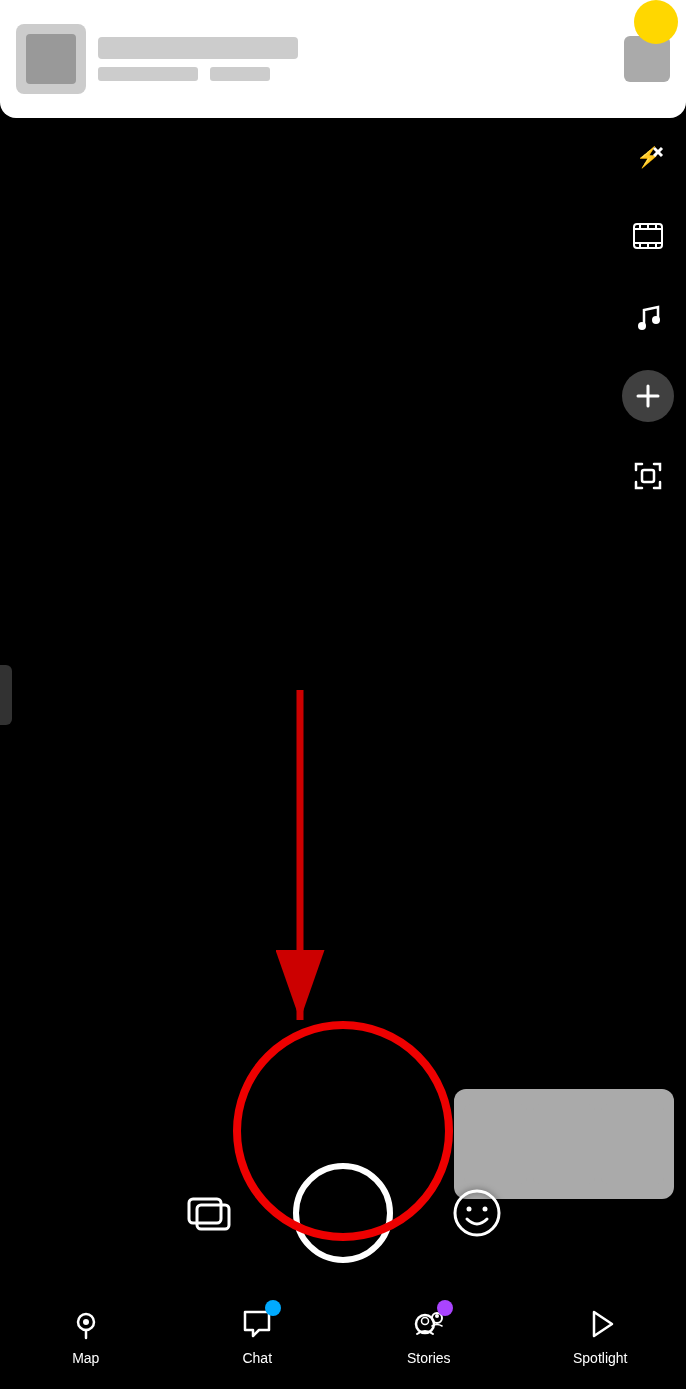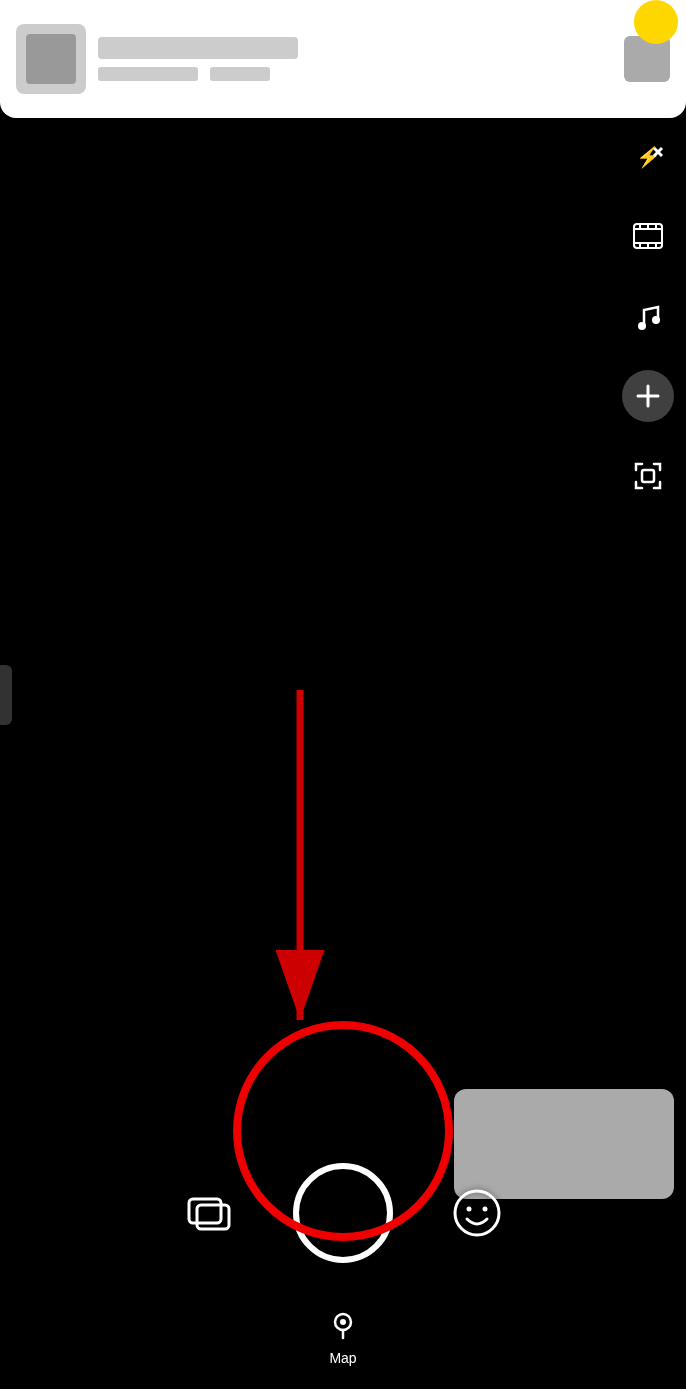--- a/index.html
+++ b/index.html
@@ -416,17 +416,48 @@
     <div class="nav-icon-wrap">
       <svg width="36" height="36" viewBox="0 0 36 36" fill="none">
         <circle cx="18" cy="16" r="8" stroke="white" stroke-width="2.5" fill="none"></circle>
         <circle cx="18" cy="16" r="3" fill="white"></circle>
         <path d="M18 24 L18 32" stroke="white" stroke-width="2.5" stroke-linecap="round"></path>
       </svg>
     </div>
     <span class="nav-label">Map</span>
   </div>
 
-
-
-
+  <div class="nav-item">
+    <div class="nav-icon-wrap">
+      <svg width="36" height="36" viewBox="0 0 36 36" fill="none">
+        <path d="M6 6 L30 6 L30 24 L20 24 L14 30 L14 24 L6 24 Z" stroke="white" stroke-width="2.5" fill="none" stroke-linejoin="round"></path>
+      </svg>
+      <div class="nav-badge" style="background:#00aaff;"></div>
+    </div>
+    <span class="nav-label">Chat</span>
+  </div>
+
+
+  <div class="nav-item">
+    <div class="nav-icon-wrap">
+      <svg width="36" height="36" viewBox="0 0 36 36" fill="none">
+        <circle cx="14" cy="18" r="9" stroke="white" stroke-width="2.5" fill="none"></circle>
+        <circle cx="14" cy="15" r="3.5" stroke="white" stroke-width="1.5" fill="none"></circle>
+        <path d="M6 28 Q14 22 22 28" stroke="white" stroke-width="2" fill="none" stroke-linecap="round"></path>
+        <circle cx="26" cy="12" r="5" stroke="white" stroke-width="2" fill="none"></circle>
+        <circle cx="26" cy="10" r="2" fill="white"></circle>
+        <path d="M21 20 Q26 17 31 20" stroke="white" stroke-width="1.5" fill="none" stroke-linecap="round"></path>
+      </svg>
+      <div class="nav-badge purple"></div>
+    </div>
+    <span class="nav-label">Stories</span>
+  </div>
+
+  <div class="nav-item">
+    <div class="nav-icon-wrap">
+      <svg width="36" height="36" viewBox="0 0 36 36" fill="none">
+        <polygon points="12,6 30,18 12,30" stroke="white" stroke-width="2.5" fill="none" stroke-linejoin="round"></polygon>
+      </svg>
+    </div>
+    <span class="nav-label">Spotlight</span>
+  </div>
 
 </div>
 
 </body></html>

